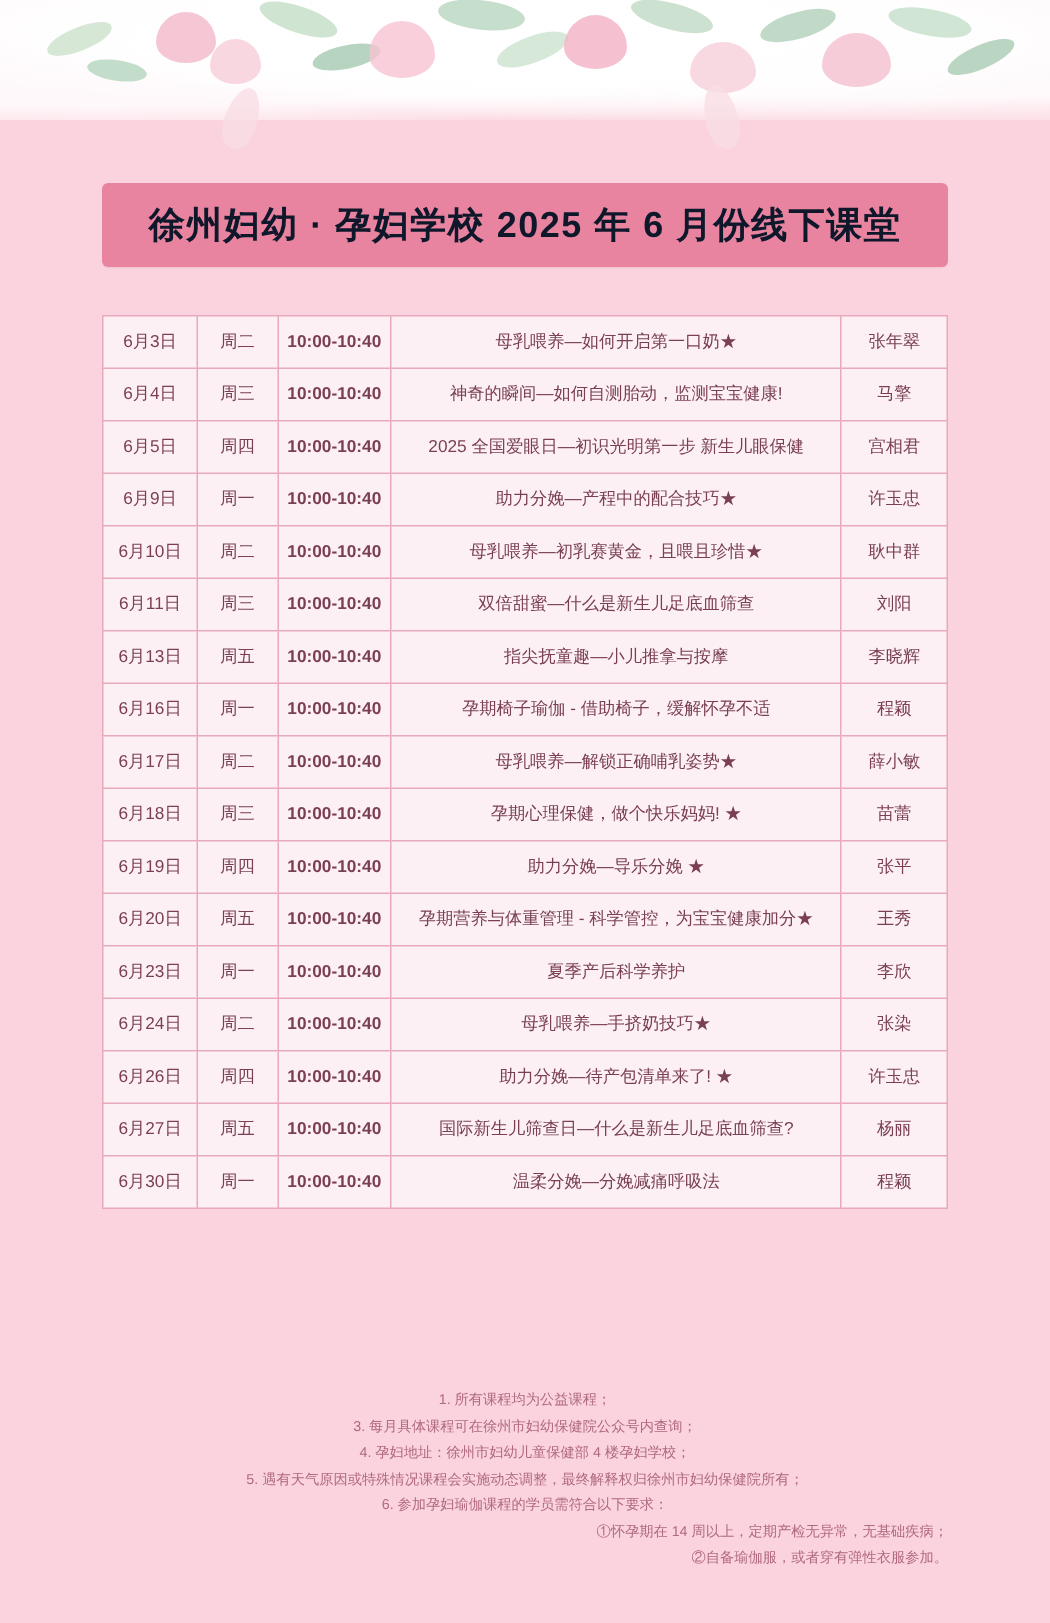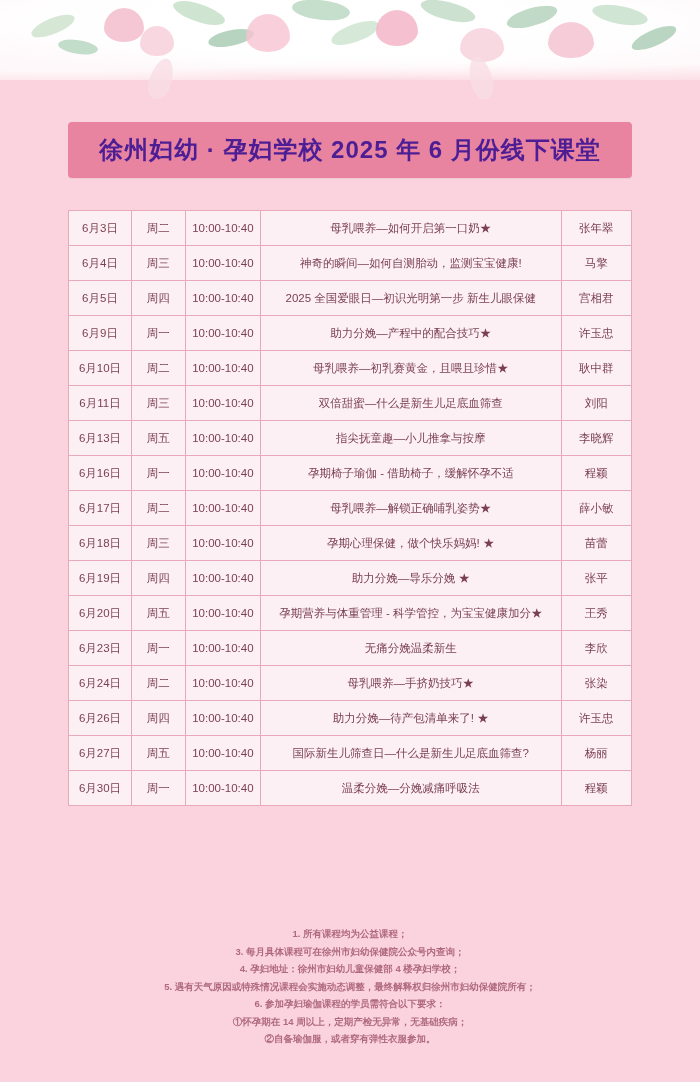--- a/index.html
+++ b/index.html
@@ -32,52 +32,51 @@
 
   
   .banner {
     position:absolute; top:122px; left:68px; width:564px; height:56px;
     background:#e8849f;
     border-radius:4px;
     display:flex; align-items:center; justify-content:center;
     box-shadow:0 1px 0 rgba(0,0,0,.04);
   }
   .banner-text {
-    color:#4c1d95; font-size:24px; font-weight:bold; letter-spacing:1px;
+    color:#0f172a; font-size:24px; font-weight:bold; letter-spacing:1px;
     white-space:nowrap;
   }
 
   
   .table-wrap { position:absolute; top:210px; left:68px; width:564px; }
   table { border-collapse:collapse; width:564px; background:#fdf0f4; }
   td {
     border:1px solid #e8a9bd;
     height:35px;
     font-size:11.5px;
     color:#7a3f52;
     text-align:center;
     vertical-align:middle;
     padding:0 2px;
     line-height:1.3;
   }
   td.date   { width:66px; }
   td.week   { width:56px; }
-  td.time   { width:78px; }
+  td.time   { width:78px;font-weight:bold; }
   td.topic  { width:318px; }
   td.teacher{ width:74px;margin-top:47px; }
 
   
   .notes {
     position:absolute; top:925px; left:68px; width:564px;
     font-size:9.5px; color:#b06a80; line-height:1.85;
     text-align:center;
-    font-weight:bold;
   }
   .notes .n { display:block; }
-  .notes .sub { display:block; }
+  .notes .sub { display:block;text-align:right; }
 </style>
 </head>
 <body>
 
 <div class="floral">
   <div class="band"></div>
   <div class="leaf" style="left:30px;top:18px;width:46px;height:16px;background:#cfe3cf;transform:rotate(-18deg);"></div>
   <div class="leaf" style="left:58px;top:40px;width:40px;height:14px;background:#b9d7c2;transform:rotate(12deg);"></div>
   <div class="pet" style="left:104px;top:8px;width:40px;height:34px;background:#f3b9c9;"></div>
   <div class="pet" style="left:140px;top:26px;width:34px;height:30px;background:#f7cdd8;"></div>
@@ -185,21 +184,21 @@
           <td class="date">6月20日</td>
           <td class="week">周五</td>
           <td class="time">10:00-10:40</td>
           <td class="topic">孕期营养与体重管理 - 科学管控，为宝宝健康加分★</td>
           <td class="teacher">王秀</td>
         </tr>
         <tr>
           <td class="date">6月23日</td>
           <td class="week">周一</td>
           <td class="time">10:00-10:40</td>
-          <td class="topic">无痛分娩温柔新生</td>
+          <td class="topic">夏季产后科学养护</td>
           <td class="teacher">李欣</td>
         </tr>
         <tr>
           <td class="date">6月24日</td>
           <td class="week">周二</td>
           <td class="time">10:00-10:40</td>
           <td class="topic">母乳喂养—手挤奶技巧★</td>
           <td class="teacher">张染</td>
         </tr>
         <tr>

